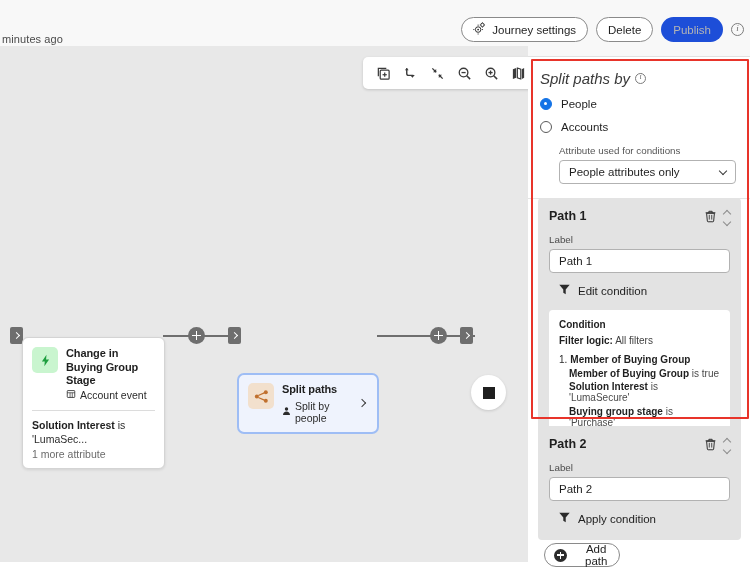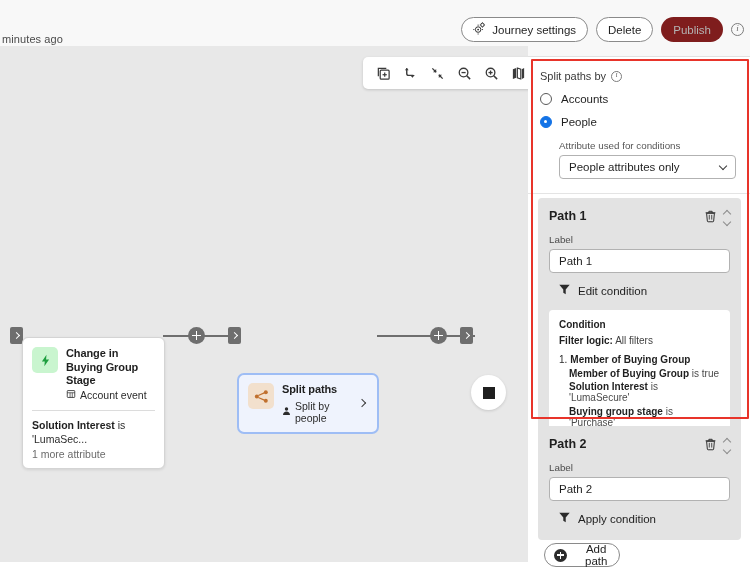--- a/index.html
+++ b/index.html
@@ -27,21 +27,21 @@
   }
   .btn {
     display: inline-flex; align-items: center; gap: 6px;
     height: 25px; padding: 0 11px;
     border: 1px solid #8a8a8a; border-radius: 13px;
     background: #ffffff; color: #1f1f1f;
     font-size: 11.5px; font-family: "Liberation Sans", sans-serif;
     cursor: pointer; white-space: nowrap;
   }
   .btn.disabled {
-    border-color: transparent; background: #7f1d1d; color: #b4b4b4;
+    border-color: transparent; background: #1d4ed8; color: #b4b4b4;
     cursor: default;
   }
   .icon-info-circle {
     display:inline-block; width: 13px; height: 13px; border-radius: 50%;
     border: 1.2px solid #7c7c7c; position: relative; cursor: pointer;
     flex: 0 0 auto;
   }
   .icon-info-circle::after {
     content: "i"; position: absolute; left: 0; right: 0; top: -1.5px;
     text-align: center; font-size: 9px; font-style: italic;
@@ -166,21 +166,21 @@
     width: 218px; height: 360px;
     border: 2px solid #e8342a; border-radius: 1px;
     pointer-events: none; z-index: 50;
   }
   .sec-split {
     position: absolute; left: 0; top: 5px; width: 222px;
     padding: 8px 12px 14px 12px;
     border-bottom: 1px solid #e4e4e4;
   }
   .lbl-row { display: flex; align-items: center; gap: 5px; }
-  .lbl { font-size: 11px; color: #3a3a3a; }
+  .lbl { font-size: 15px; color: #3a3a3a; font-style: italic; }
   .radio-row {
     display: flex; align-items: center; gap: 9px; margin-top: 11px;
     cursor: pointer;
   }
   .radio {
     width: 12px; height: 12px; border-radius: 50%;
     border: 1.5px solid #5a5a5a; background: #fff; flex: 0 0 auto;
     position: relative;
   }
   .radio.checked { border-color: #1473e6; background: #1473e6; }
@@ -444,27 +444,27 @@
 
   <div class="panel">
 
     <div class="sec-split">
       <div class="lbl-row">
         <span class="lbl">Split paths by</span>
         <span class="icon-info-circle info-small"></span>
       </div>
 
       <div class="radio-row">
+        <span class="radio checked"></span>
+        <span class="radio-label">People</span>
+      </div>
+
+      <div class="radio-row">
         <span class="radio"></span>
         <span class="radio-label">Accounts</span>
-      </div>
-
-      <div class="radio-row">
-        <span class="radio checked"></span>
-        <span class="radio-label">People</span>
       </div>
 
       <div class="field-group">
         <div class="field-label">Attribute used for conditions</div>
         <div class="select-box">
           <span class="select-val">People attributes only</span>
           <span class="caret-down"></span>
         </div>
       </div>
     </div>

